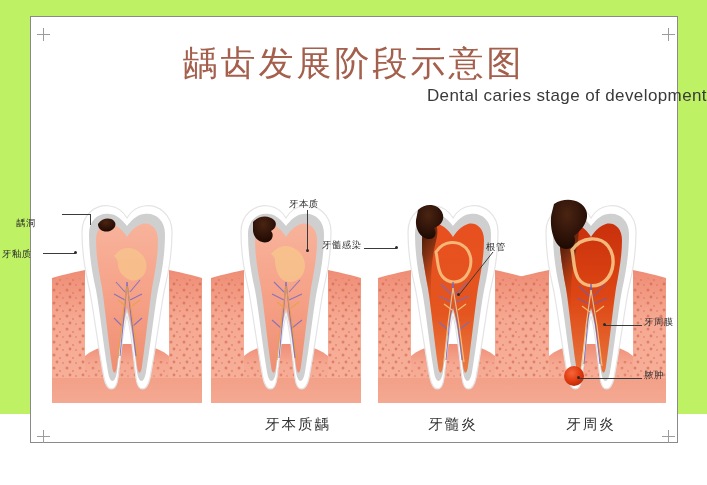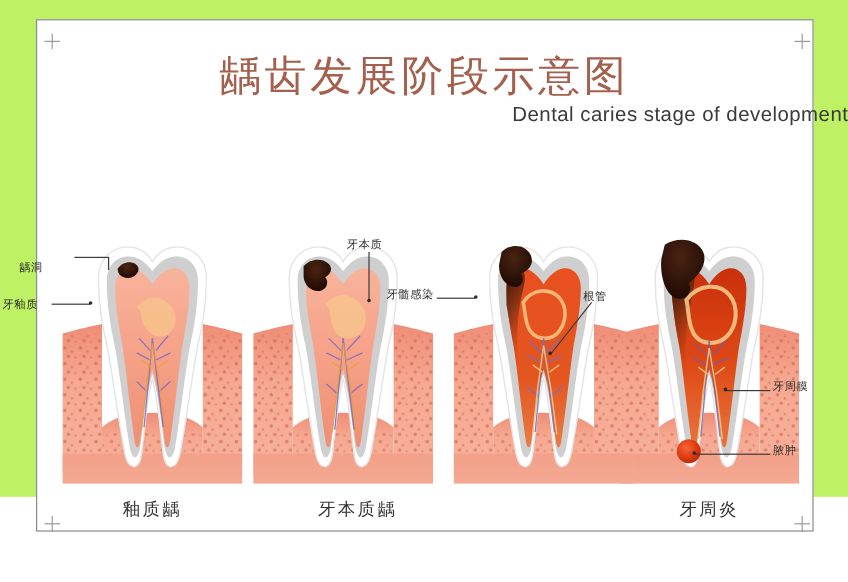--- a/index.html
+++ b/index.html
@@ -319,17 +319,17 @@
     <div class="lead" style="left:-14px;top:52px;width:32px;height:1px;"></div>
     <div class="dot" style="left:17px;top:50px;"></div>
 
     <div class="lbl" style="left:108px;top:45px;">根管</div>
     <svg style="position:absolute;left:70px;top:52px;" width="50" height="52">
       <line x1="45" y1="4" x2="11" y2="47" stroke="#3a3a3a" stroke-width="1"></line>
     </svg>
     <div class="dot" style="left:79px;top:97px;"></div>
   </div>
 
-  <div class="caption c0">釉质龋</div>
   <div class="caption c1">牙本质龋</div>
+  <div class="caption c2">牙髓炎</div>
   <div class="caption c3">牙周炎</div>
 
 </div>
 
 </body></html>

